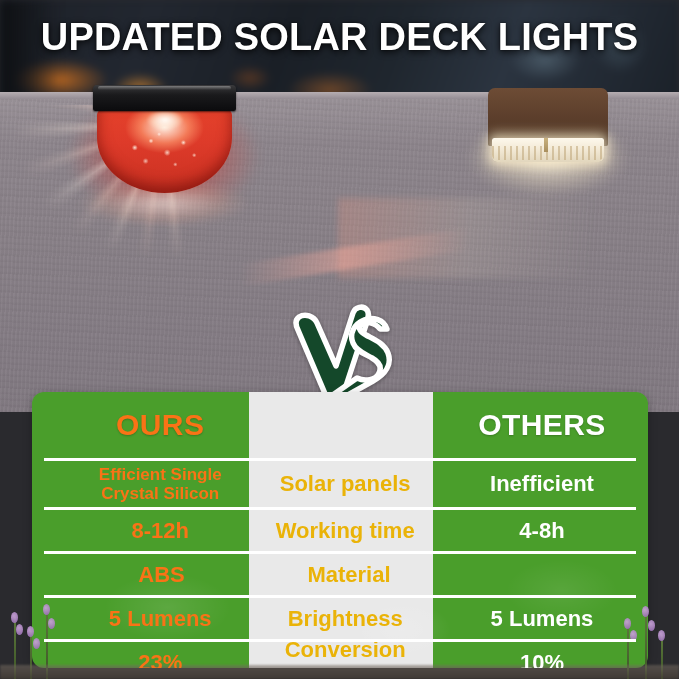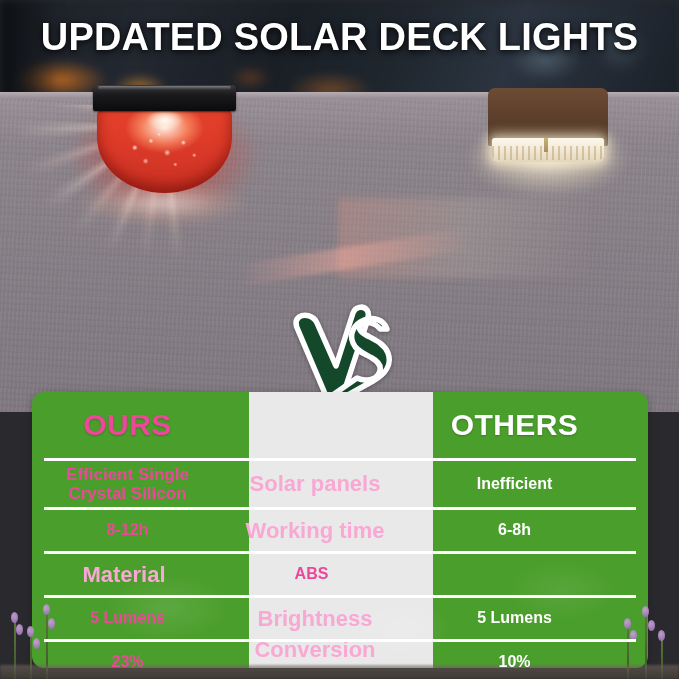--- a/index.html
+++ b/index.html
@@ -211,34 +211,34 @@
   }
   .row.header { height:66px; }
   .row.r-tall { height:46px; }
   .row.r-std  { height:41px;align-items:flex-end; }
 
   .cell {
     height:100%;
     display:flex; align-items:center; justify-content:center;
     text-align:center; padding:0 6px;
   }
-  .c-ours   { width:191px; color:#ec4899; }
-  .c-feat   { width:184px; color:#f9a8d4; }
+  .c-ours   { width:191px; color:#f97316;margin-left:34px; }
+  .c-feat   { width:184px; color:#eab308; }
   .c-others { width:215px; color:#ffffff; }
 
   .row.header .c-ours, .row.header .c-others {
     font-size:30px; font-weight:bold; letter-spacing:.4px;
     text-shadow:0 1px 2px rgba(0,0,0,.22);
   }
   .row.header .c-feat { background:transparent; }
 
   .val, .feat {
     font-weight:bold; line-height:1.14;
   }
-  .val  { font-size:16px; }
+  .val  { font-size:22px; }
   .feat { font-size:22px; }
   .val.two-line { font-size:17px; }
   .val.small    { font-size:17px; }
 
   .divider {
     position:relative; z-index:3;
     height:3px; flex:0 0 auto;
     background:transparent;
   }
   .divider i {
@@ -360,34 +360,34 @@
     </div>
 
   <div class="row r-std">
     <div class="cell c-ours">
       <span class="val">8-12h</span>
     </div>
     <div class="cell c-feat">
       <span class="feat">Working time</span>
     </div>
     <div class="cell c-others">
-      <span class="val">6-8h</span>
+      <span class="val">4-8h</span>
     </div>
   </div>
 
   <div class="divider">
       <i class="mid-gap"></i>
     </div>
 
   <div class="row r-std">
+    <div class="cell c-ours">
+      <span class="val">ABS</span>
+    </div>
     <div class="cell c-feat">
       <span class="feat">Material</span>
-    </div>
-    <div class="cell c-ours">
-      <span class="val">ABS</span>
     </div>
   </div>
 
   <div class="divider">
       <i class="mid-gap"></i>
     </div>
 
   <div class="row r-std">
     <div class="cell c-ours">
       <span class="val">5 Lumens</span>

